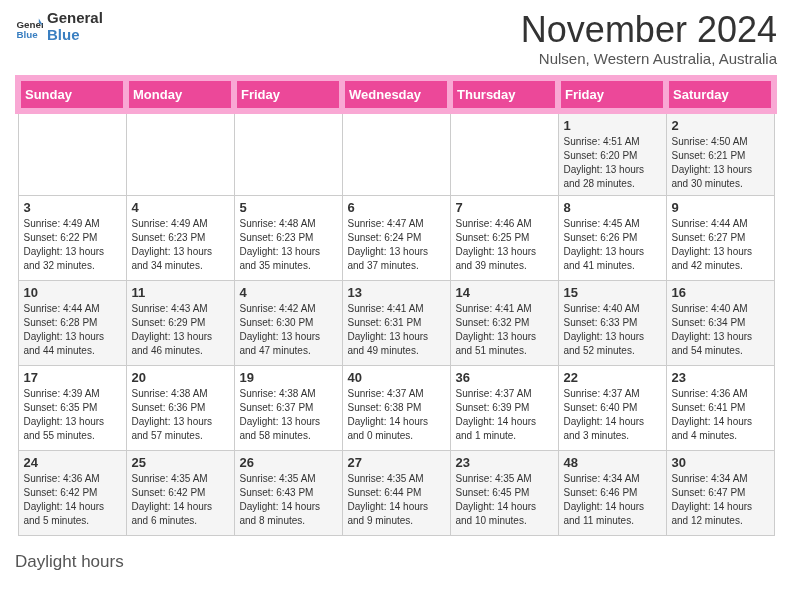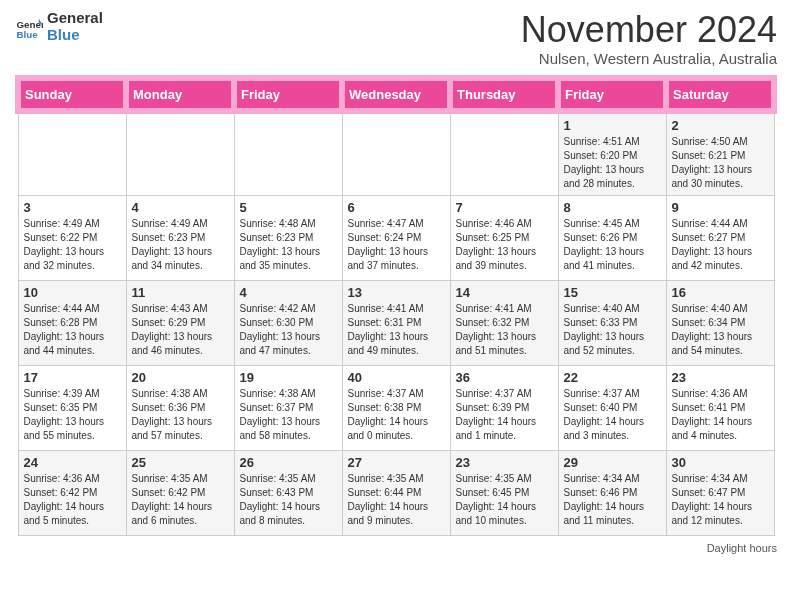--- a/index.html
+++ b/index.html
@@ -72,24 +72,23 @@
     }
     .day-info {
       font-size: 10px;
       line-height: 1.4;
       color: #333;
     }
     .empty-cell {
       background: #fff !important;
     }
     .footer-note {
-      font-size: 11px;
+      font-size: 17px;
       color: #555;
-      margin-top: 6px;
-      text-align: right;
+      margin-top: 16px;
     }
   </style>
 </head>
 <body>
 
 <div class="header">
   <div class="logo">
     <svg class="logo-icon" viewBox="0 0 40 40">
       <text x="2" y="22" font-size="14" font-weight="bold" fill="#333" font-family="Arial">General</text>
       <text x="2" y="35" font-size="14" font-weight="bold" fill="#3a7fc1" font-family="Arial">Blue</text>
@@ -239,21 +238,21 @@
         </td>
         <td>
           <span class="day-number">27</span>
           <div class="day-info">Sunrise: 4:35 AM<br>Sunset: 6:44 PM<br>Daylight: 14 hours and 9 minutes.</div>
         </td>
         <td>
           <span class="day-number">23</span>
           <div class="day-info">Sunrise: 4:35 AM<br>Sunset: 6:45 PM<br>Daylight: 14 hours and 10 minutes.</div>
         </td>
         <td>
-          <span class="day-number">29</span>
+          <span class="day-number">48</span>
           <div class="day-info">Sunrise: 4:34 AM<br>Sunset: 6:46 PM<br>Daylight: 14 hours and 11 minutes.</div>
         </td>
         <td>
           <span class="day-number">30</span>
           <div class="day-info">Sunrise: 4:34 AM<br>Sunset: 6:47 PM<br>Daylight: 14 hours and 12 minutes.</div>
         </td>
       </tr>
     </tbody>
 </table>
 

